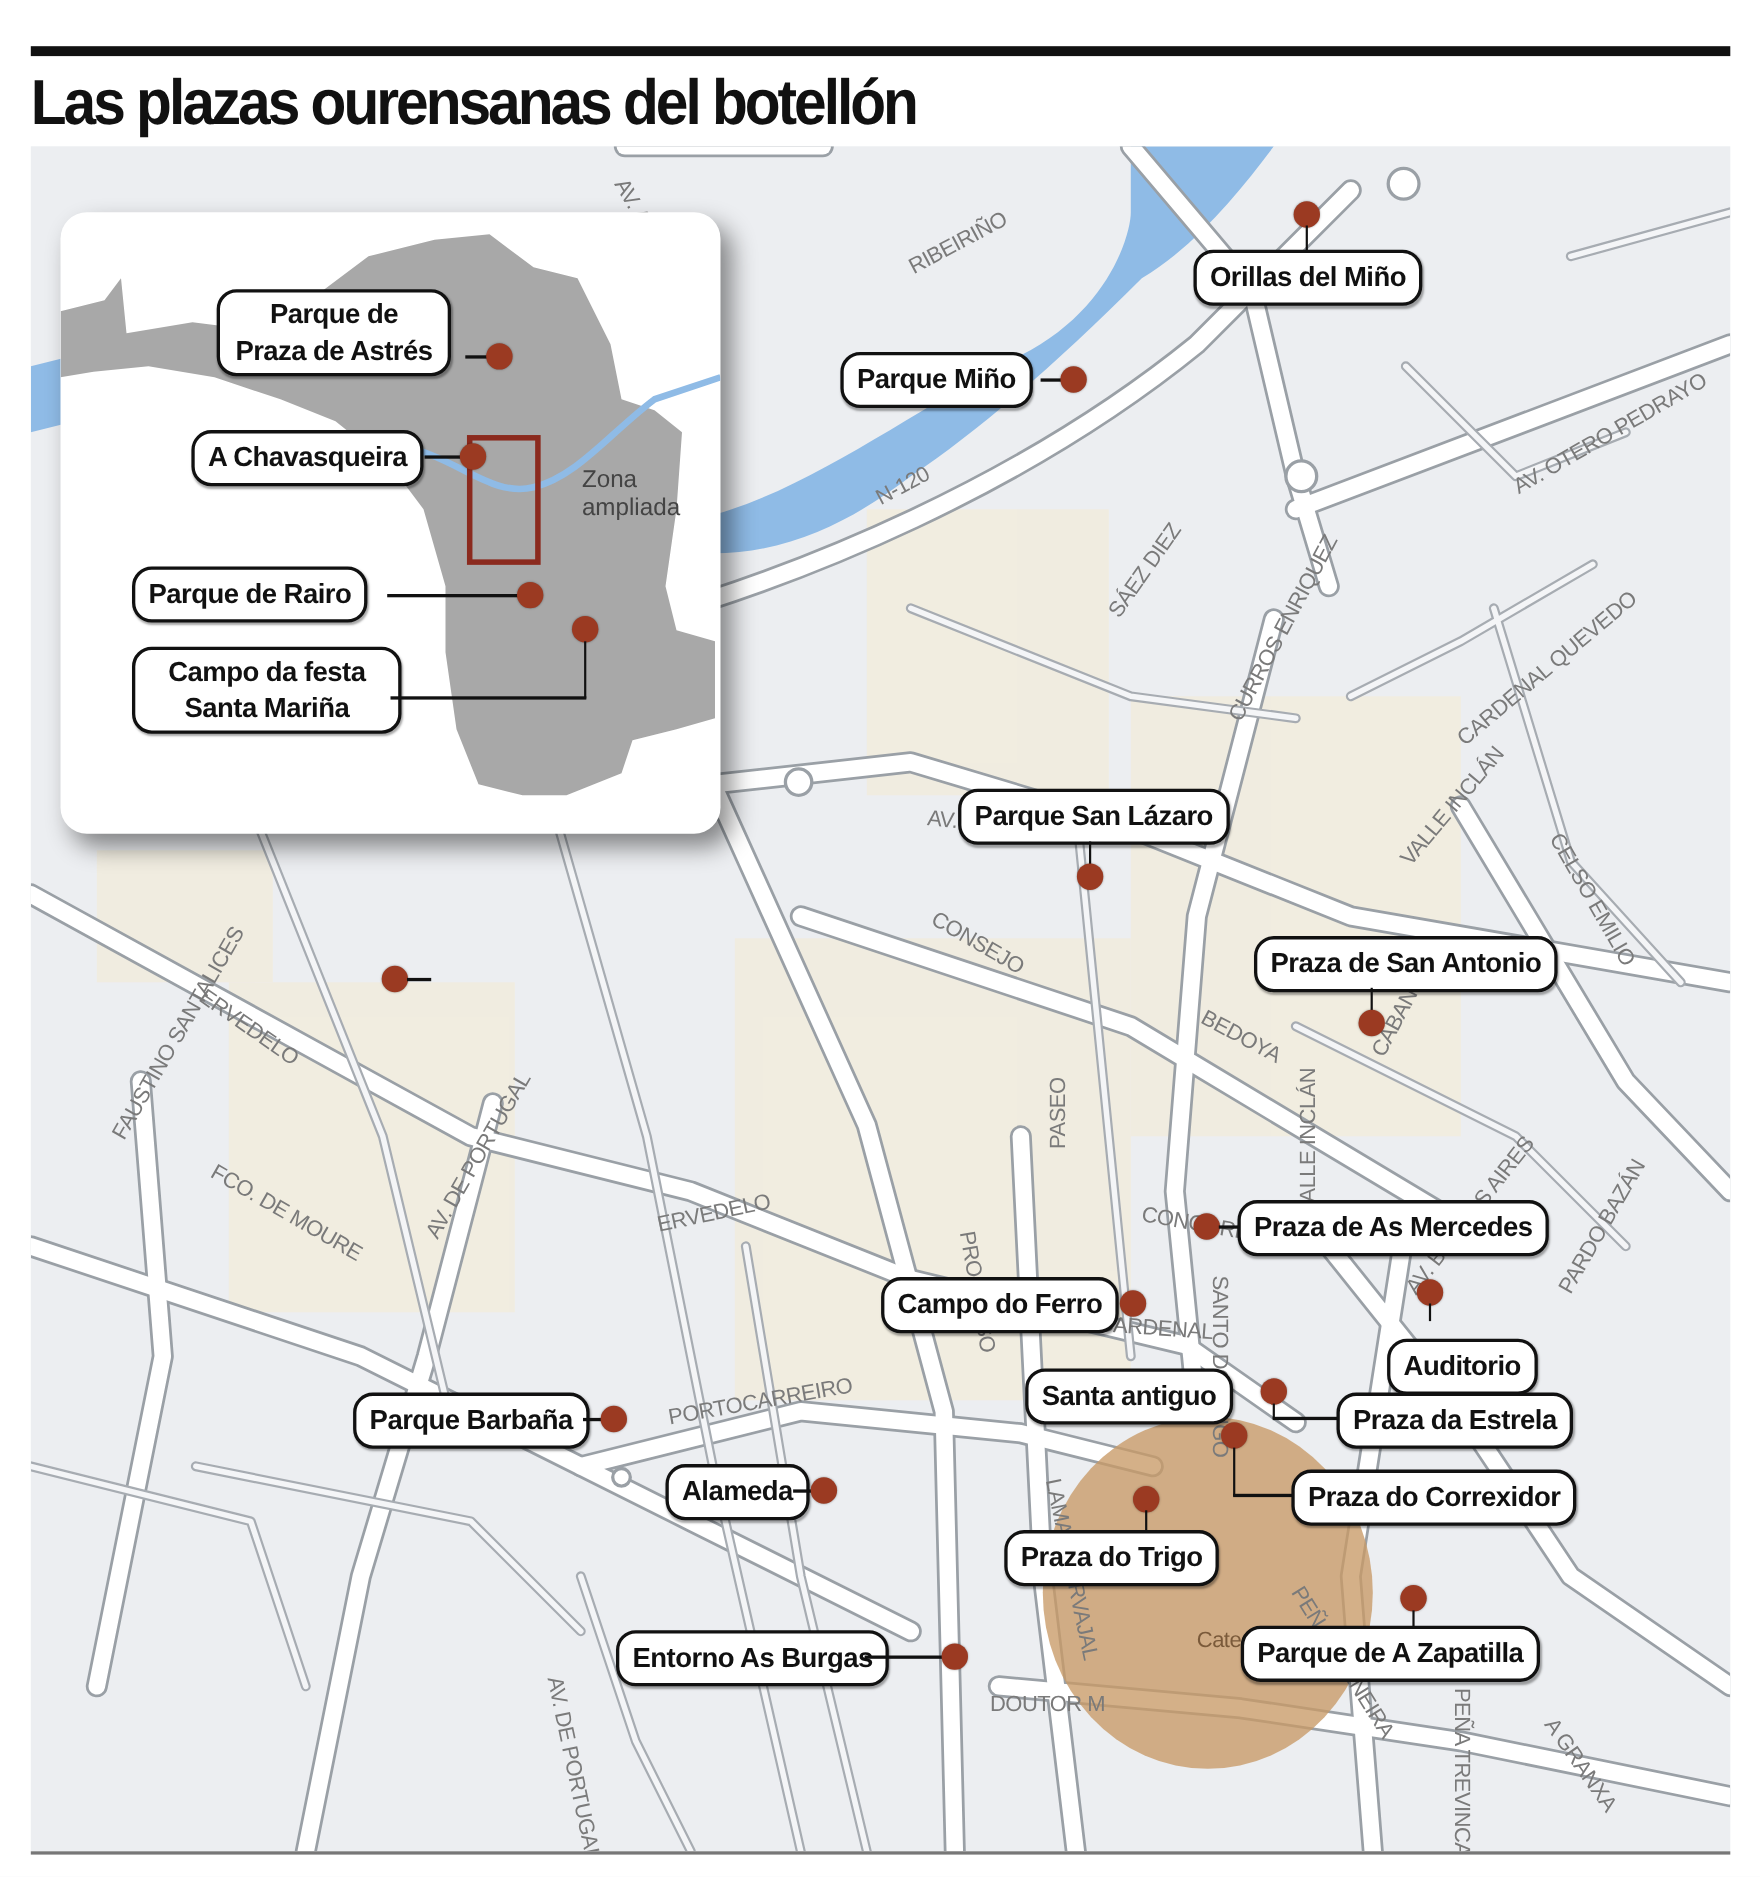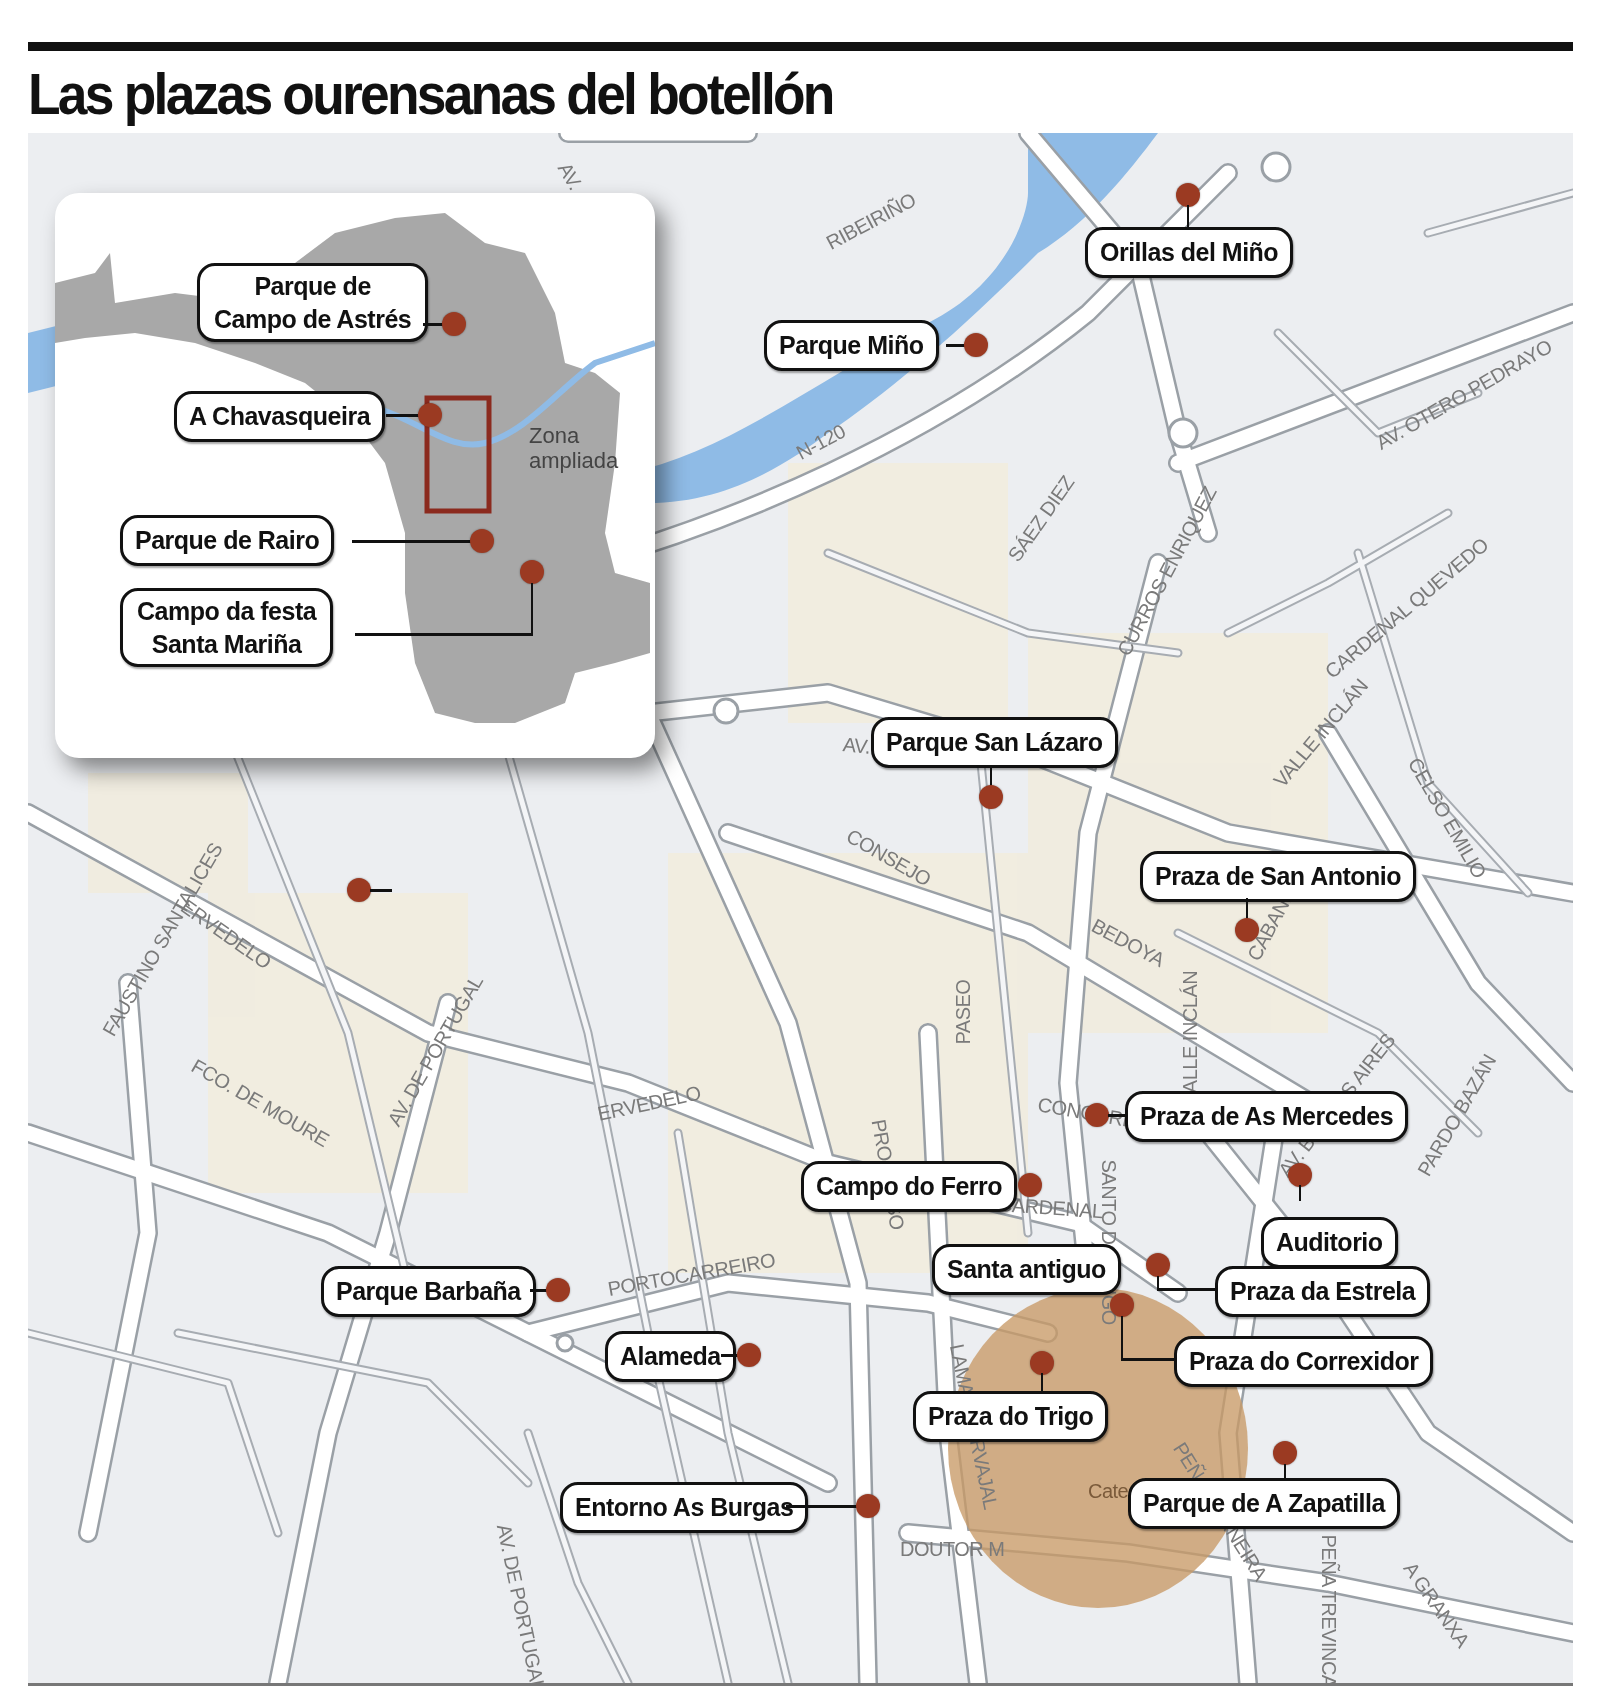--- a/index.html
+++ b/index.html
@@ -222,34 +222,34 @@
     <path d="M300,210 C360,220 390,260 430,250 C470,240 500,200 540,170 L600,150" fill="none" stroke="#8fbbe6" stroke-width="6"></path>
     <rect x="372" y="205" width="62" height="113" fill="none" stroke="#8b2a1e" stroke-width="5"></rect>
   </svg>
   <div class="zona" style="left:474px;top:230px;">
     <div>Zona</div>
     <div>ampliada</div>
   </div>
 
   <div class="label" style="left:142px;top:70px;padding:4px 14px;">
     <div>Parque de</div>
-    <div>Campo de Astrés</div>
+    <div>Praza de Astrés</div>
   </div>
   <div class="leader" style="left:368px;top:130px;width:22px;height:3px;"></div>
   <div class="dot" style="left:387px;top:119px;"></div>
 
   <div class="label" style="left:119px;top:198px;">A Chavasqueira</div>
   <div class="leader" style="left:331px;top:221px;width:34px;height:3px;"></div>
   <div class="dot" style="left:363px;top:210px;"></div>
 
   <div class="label" style="left:65px;top:322px;">Parque de Rairo</div>
   <div class="leader" style="left:297px;top:347px;width:120px;height:3px;"></div>
   <div class="dot" style="left:415px;top:336px;"></div>
 
-  <div class="label" style="left:65px;top:395px;padding:4px 14px;">
+  <div class="label" style="left:65px;top:395px;padding:4px 30px;">
     <div>Campo da festa</div>
     <div>Santa Mariña</div>
   </div>
   <div class="dot" style="left:465px;top:367px;"></div>
   <div class="leader" style="left:476px;top:390px;width:2px;height:52px;"></div>
   <div class="leader" style="left:300px;top:440px;width:178px;height:3px;"></div>
 </div>
 
 <div class="bottom-rule"></div>
 

